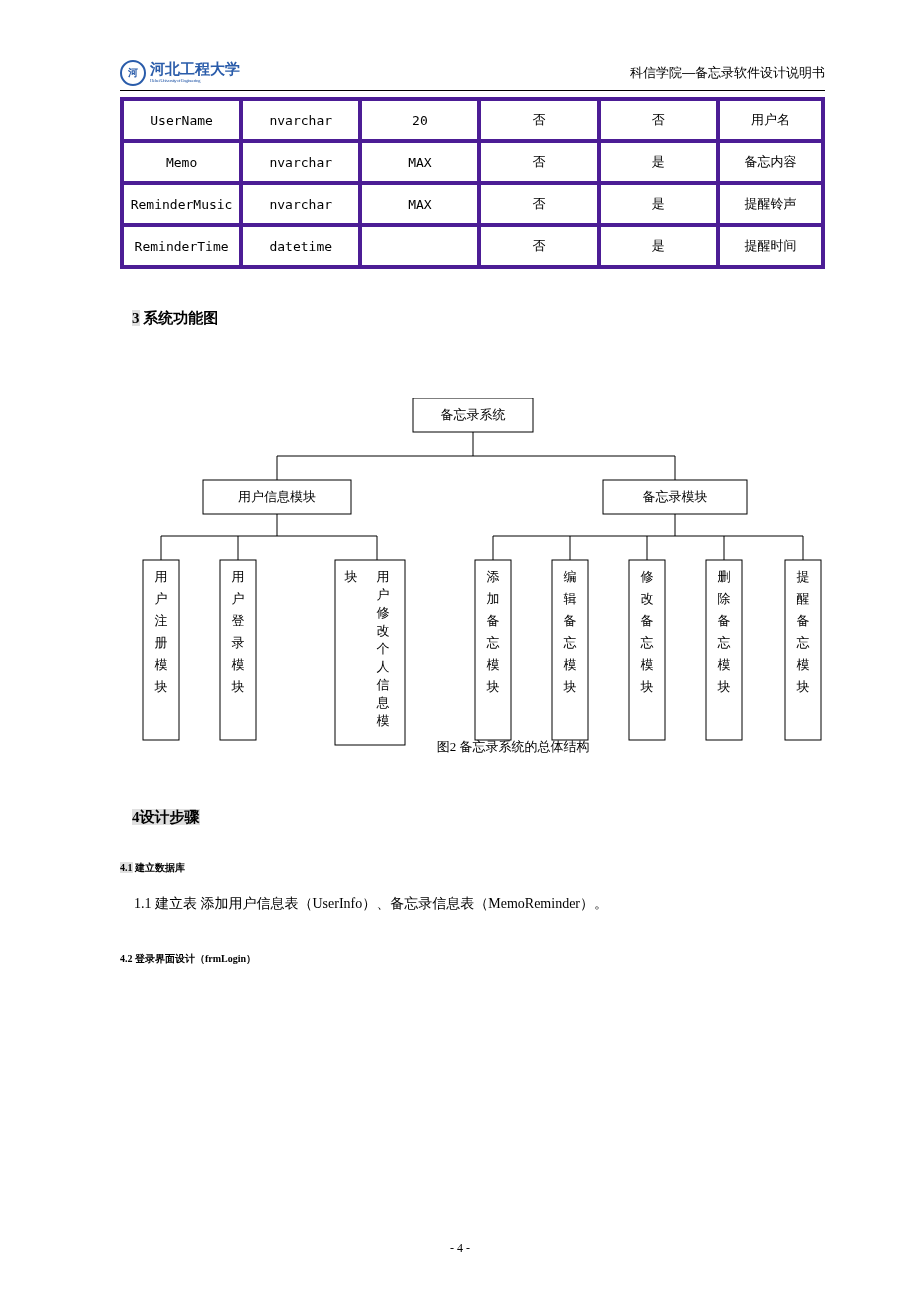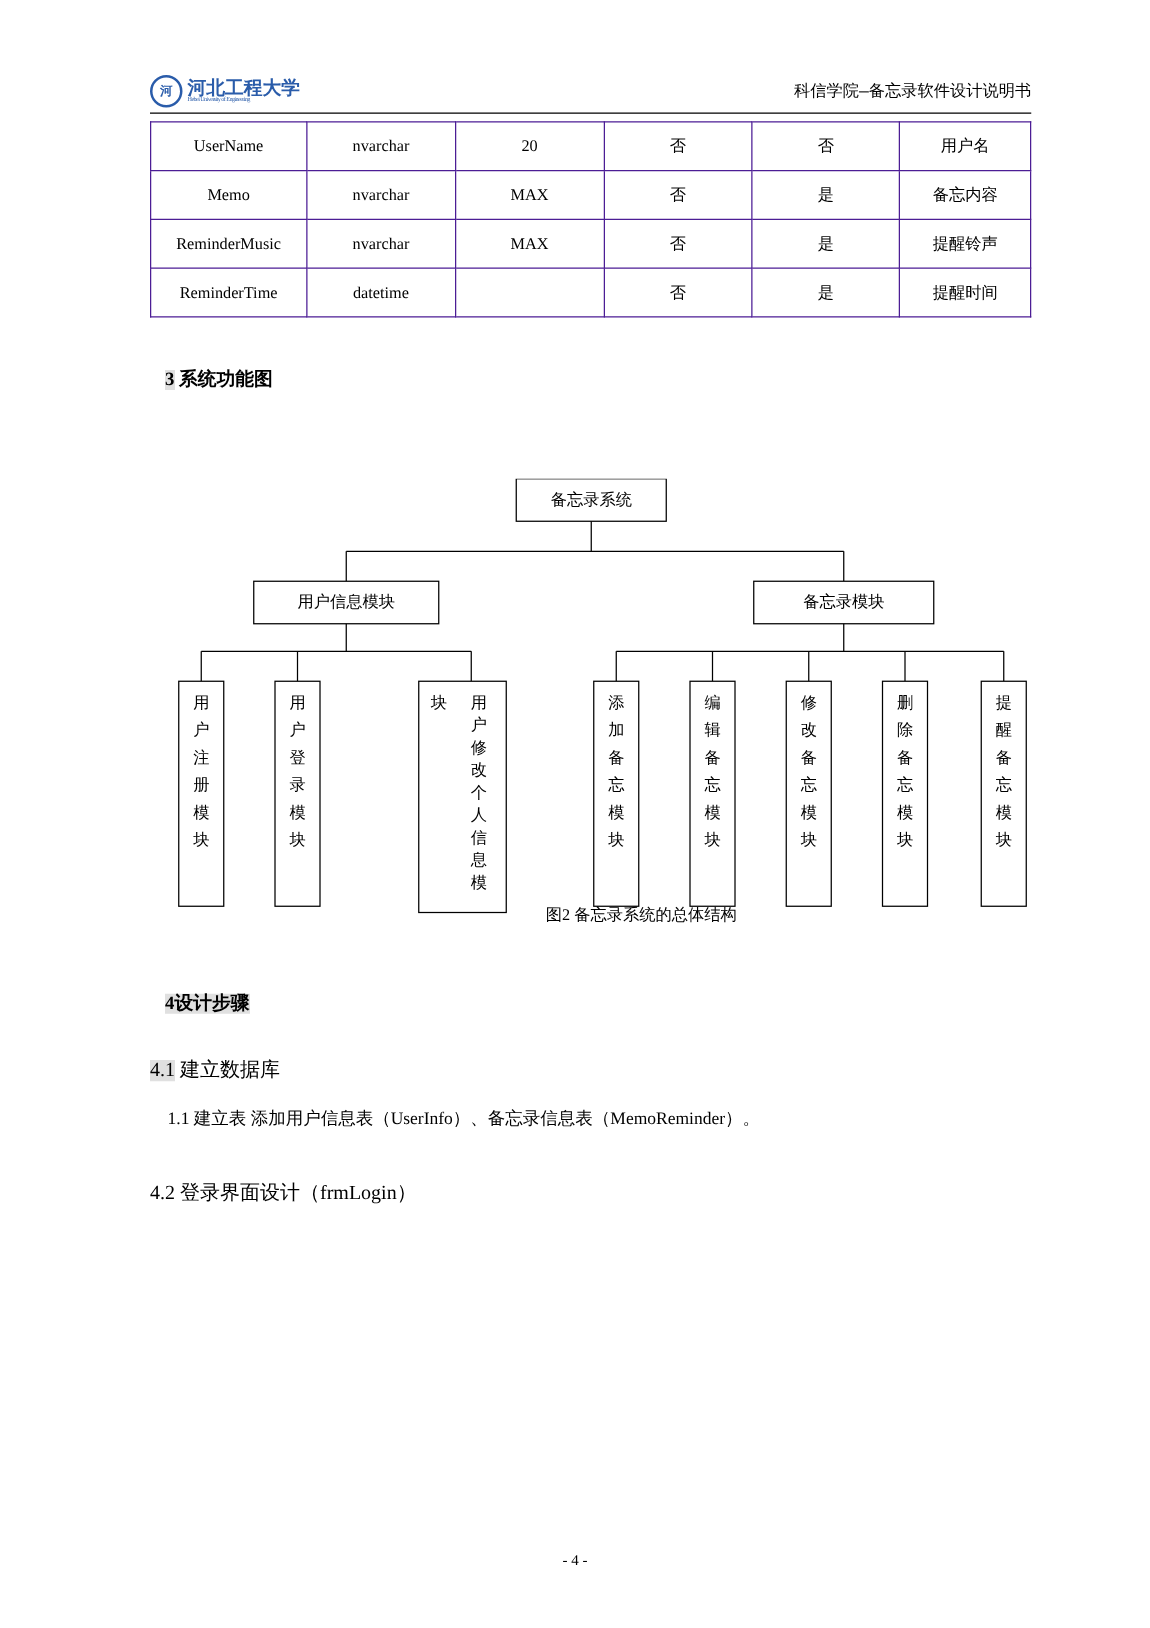--- a/index.html
+++ b/index.html
@@ -36,52 +36,51 @@
     border: 2px solid #2a5caa;
     display: flex;
     align-items: center;
     justify-content: center;
     font-size: 10px;
     color: #2a5caa;
     font-weight: bold;
   }
   .logo-text {
     color: #2a5caa;
-    font-family: Liberation Sans, sans-serif;
+    font-family: Liberation Mono, monospace;
     font-weight: bold;
     font-size: 15px;
     line-height: 1;
   }
   .logo-sub {
     font-size: 5px;
     color: #2a5caa;
     letter-spacing: -0.5px;
     line-height: 1;
   }
   .header-right {
     font-size: 13px;
-    font-family: Liberation Mono, monospace;
+    font-family: Liberation Sans, sans-serif;
   }
   .header-divider {
     border: none;
     border-top: 1px solid #000;
     margin: 0 0 6px 0;
   }
   table.data-table {
     width: 100%;
     border-collapse: collapse;
     font-size: 13px;
     font-family: "SimSun", "Consolas", monospace;
   }
   table.data-table td {
-    border: 1px solid #4c1d95;
-    padding: 10px 20px;
+    border: 4px solid #4c1d95;
+    padding: 10px 6px;
     text-align: center;
     vertical-align: middle;
-    font-family: Liberation Serif, serif;
   }
   .col-0 { width: 17%; }
   .col-1 { width: 17%; }
   .col-2 { width: 17%; }
   .col-3 { width: 17%; }
   .col-4 { width: 17%; }
   .col-5 { width: 15%; }
   .section-heading {
     margin-top: 40px;
     font-size: 15px;
@@ -112,22 +111,22 @@
   }
   .d-vert {
     font-size: 13px;
   }
   .d-line {
     stroke: #000;
     stroke-width: 1;
     fill: none;
   }
   .subheading {
-    font-size: 16px;
-    font-weight: normal;
+    font-size: 10px;
+    font-weight: bold;
     margin-top: 34px;
   }
   .body-text {
     font-size: 14px;
     line-height: 2.1;
     text-indent: 2em;
     margin-top: 14px;
     text-align: justify;
   }
   .footer {

